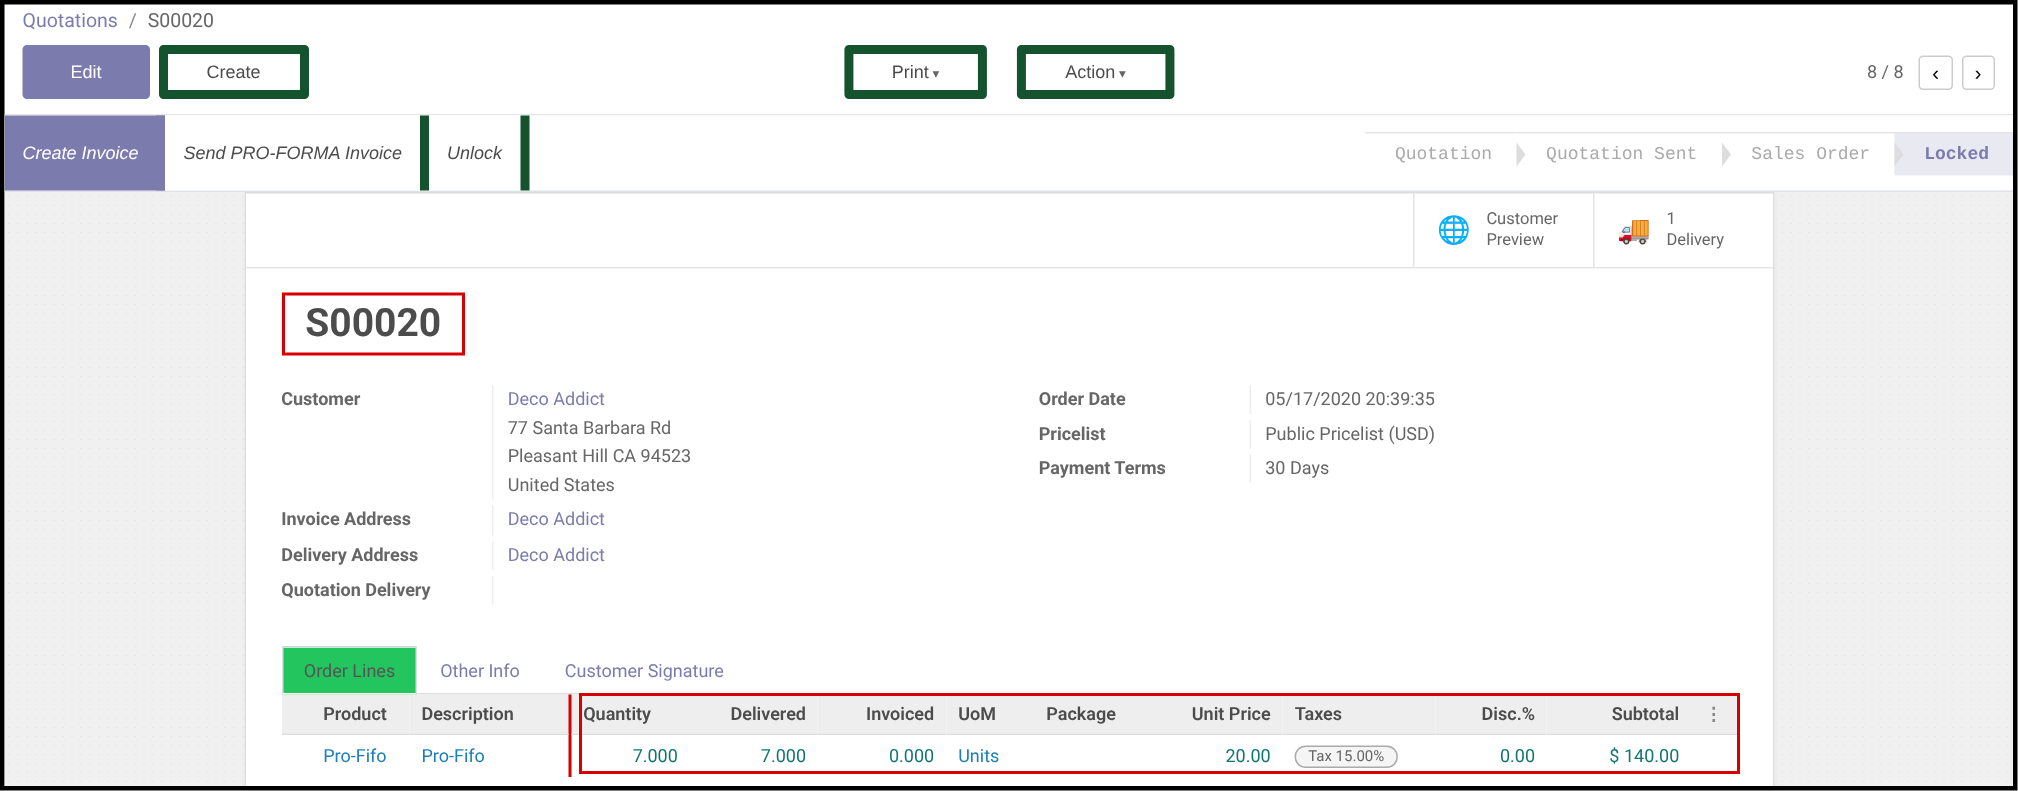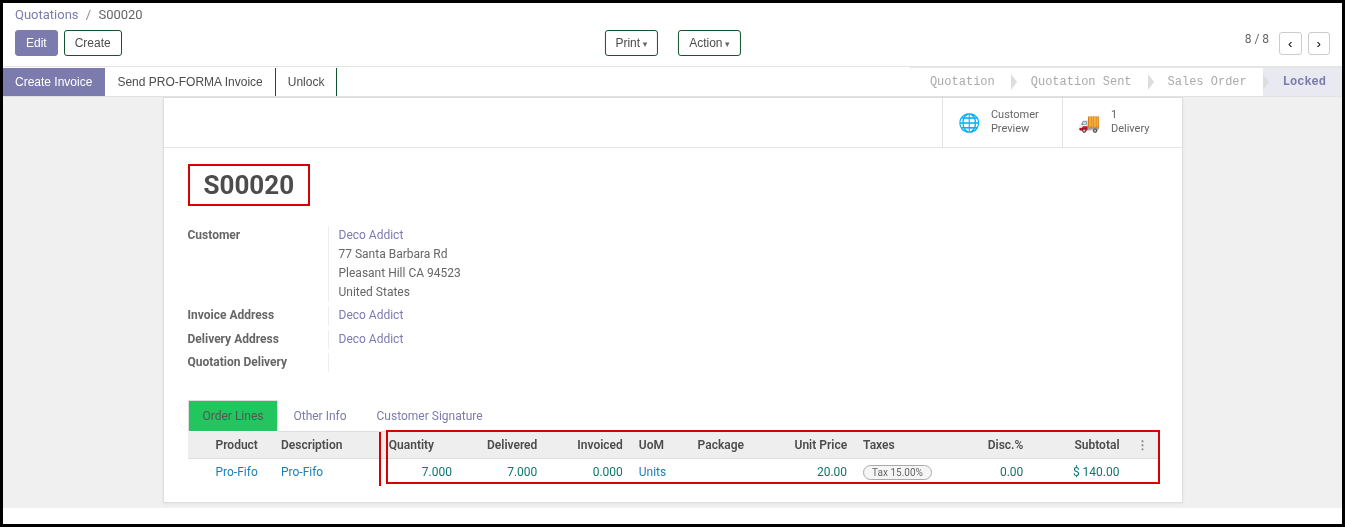--- a/index.html
+++ b/index.html
@@ -20,52 +20,52 @@
     .breadcrumb-bar .sep { color: #888; margin: 0 4px; }
     .breadcrumb-bar .current { color: #666; }
     .toolbar {
       display: flex;
       align-items: center;
       padding: 6px 12px 10px;
       border-bottom: 1px solid #e5e5e5;
       gap: 6px;
     }
     .btn {
-      padding: 5px 10px;
-      border: 1px solid #14532d;
+      padding: 5px 26px;
+      border: 6px solid #14532d;
       background: #fff;
       border-radius: 3px;
       font-size: 12px;
       cursor: pointer;
       color: #4c4c4c;
     }
     .btn-primary {
       background: #7c7bad;
       color: #fff;
       border-color: #7c7bad;
     }
     .toolbar-center {
       display: flex;
       gap: 20px;
       position: absolute;
       left: 50%;
       transform: translateX(-50%);
     }
-    .toolbar-right { margin-left: auto; display: flex; align-items: flex-start; gap: 6px; }
+    .toolbar-right { margin-left: auto; display: flex; align-items: center; gap: 6px; }
     .pager-text { color: #666; font-size: 12px; margin-right: 4px; }
     .pager-btn { padding: 3px 8px; border: 1px solid #ccc; background: #fff; border-radius: 3px; cursor: pointer; }
     .dropdown-btn::after { content: " ▾"; font-size: 9px; color: #666; }
     .action-bar {
       display: flex;
       align-items: center;
       background: #fff;
       border-bottom: 1px solid #dee2e6;
       padding: 0;
     }
-    .action-bar .btn { border-radius: 0; border-top: none; border-bottom: none; border-left: none; padding: 7px 12px; }
+    .action-bar .btn { border-radius: 0; border-top: none; border-bottom: none; border-left: none; padding: 18px 12px; font-style: italic; }
     .action-bar .btn:first-child { border-left: none; }
     .btn-purple { background: #7c7bad; color: #fff; border-color: #7c7bad; }
     .status-bar {
       margin-left: auto;
       display: flex;
       font-family: Liberation Mono, monospace;
     }
     .status-step {
       padding: 7px 16px 7px 20px;
       color: #aaa;
@@ -252,20 +252,34 @@
             <div class="form-label">Invoice Address</div>
             <div class="form-value"><a href="#">Deco Addict</a></div>
           </div>
           <div class="form-row">
             <div class="form-label">Delivery Address</div>
             <div class="form-value"><a href="#">Deco Addict</a></div>
           </div>
           <div class="form-row">
             <div class="form-label">Quotation Delivery</div>
             <div class="form-value"></div>
+          </div>
+        </div>
+        <div class="form-col">
+          <div class="form-row">
+            <div class="form-label">Order Date</div>
+            <div class="form-value">05/17/2020 20:39:35</div>
+          </div>
+          <div class="form-row">
+            <div class="form-label">Pricelist</div>
+            <div class="form-value">Public Pricelist (USD)</div>
+          </div>
+          <div class="form-row">
+            <div class="form-label">Payment Terms</div>
+            <div class="form-value">30 Days</div>
           </div>
         </div>
       </div>
 
       <div class="tabs">
         <div class="tab active">Order Lines</div>
         <div class="tab">Other Info</div>
         <div class="tab">Customer Signature</div>
       </div>
 

